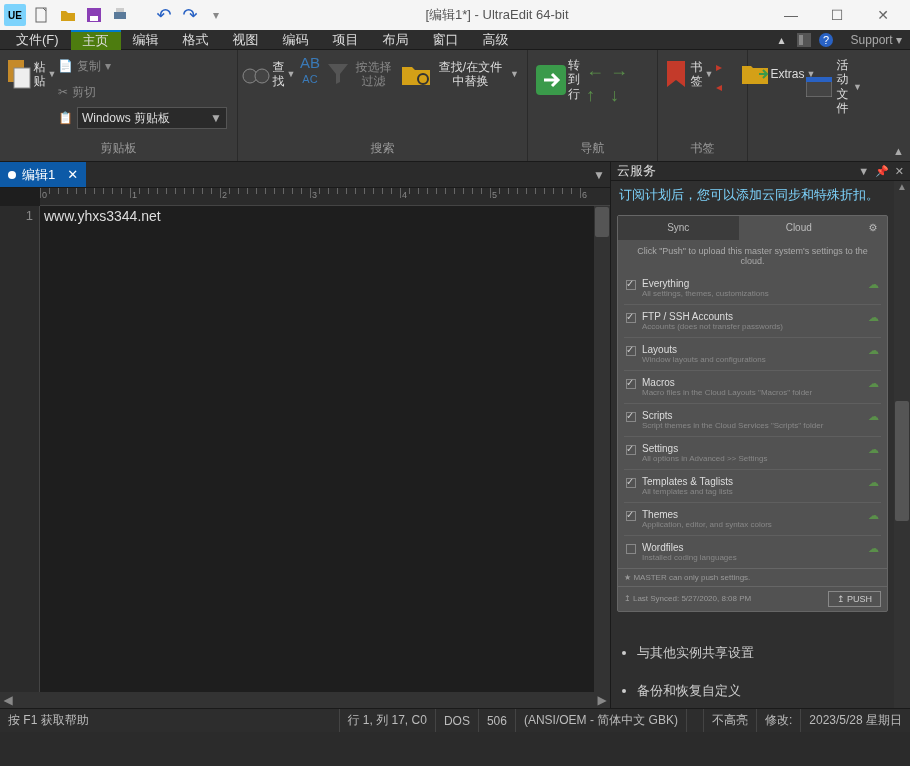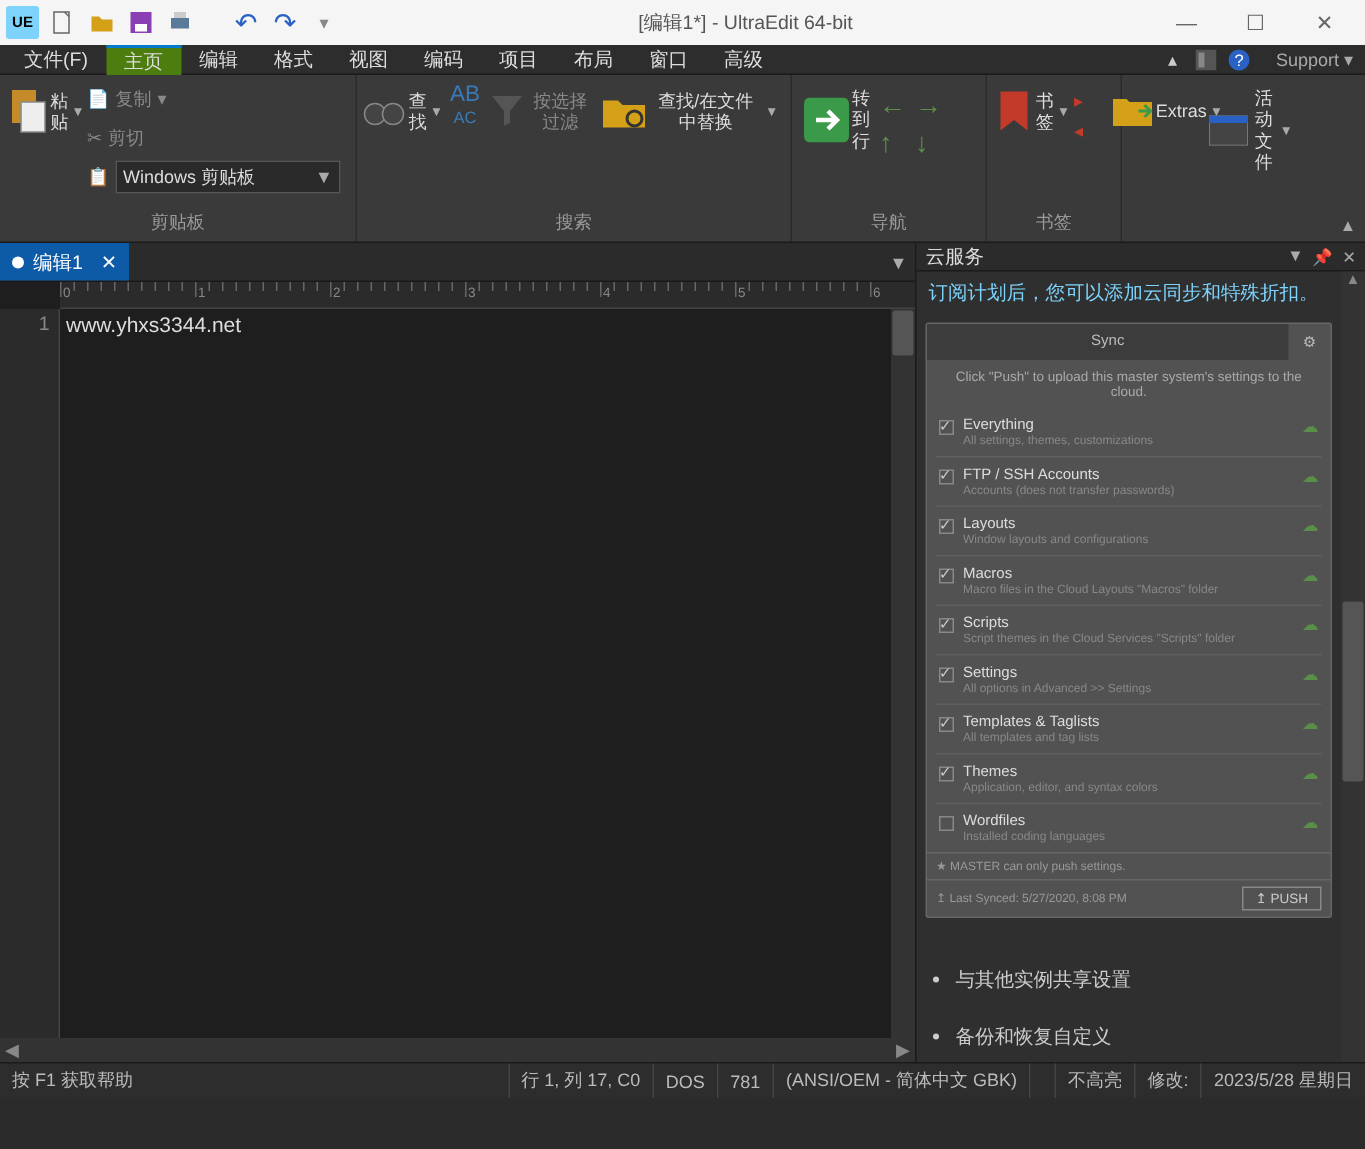--- a/index.html
+++ b/index.html
@@ -431,20 +431,21 @@
         <span>📌</span>
         <span>✕</span>
       </div>
     </div>
     <div class="rp-scroll" style="flex:1">
       <div class="rp-content">
         <div class="rp-desc">订阅计划后，您可以添加云同步和特殊折扣。</div>
         <div class="cloud-card">
           <div class="cloud-tabs">
             <div class="ctab active">Sync</div>
+            <div class="ctab">Cloud</div>
             <div class="gear">⚙</div>
           </div>
           <div class="cloud-desc">Click "Push" to upload this master system's settings to the cloud.</div>
           <div class="cloud-list" id="cloud-list">
               <div class="crow">
                 <div class="cb checked"></div>
                 <div class="ctext">
                   <div class="ctitle">Everything</div>
                   <div class="csub">All settings, themes, customizations</div>
                 </div>
@@ -532,19 +533,19 @@
         <div class="arr dn">▼</div>
       </div>
     </div>
   </div>
 </div>
 
 <div class="statusbar">
   <div class="cell flex">按 F1 获取帮助</div>
   <div class="cell">行 1, 列 17, C0</div>
   <div class="cell">DOS</div>
-  <div class="cell">781</div>
+  <div class="cell">506</div>
   <div class="cell">(ANSI/OEM - 简体中文 GBK)</div>
   <div class="cell" style="width:8px"></div>
   <div class="cell">不高亮</div>
   <div class="cell">修改:</div>
   <div class="cell noborder">2023/5/28 星期日</div>
 </div>
 
 </body></html>

